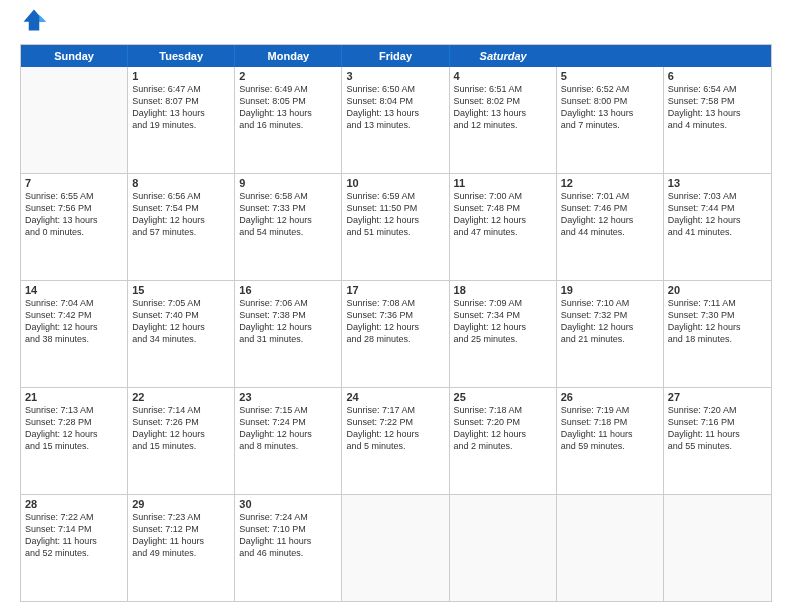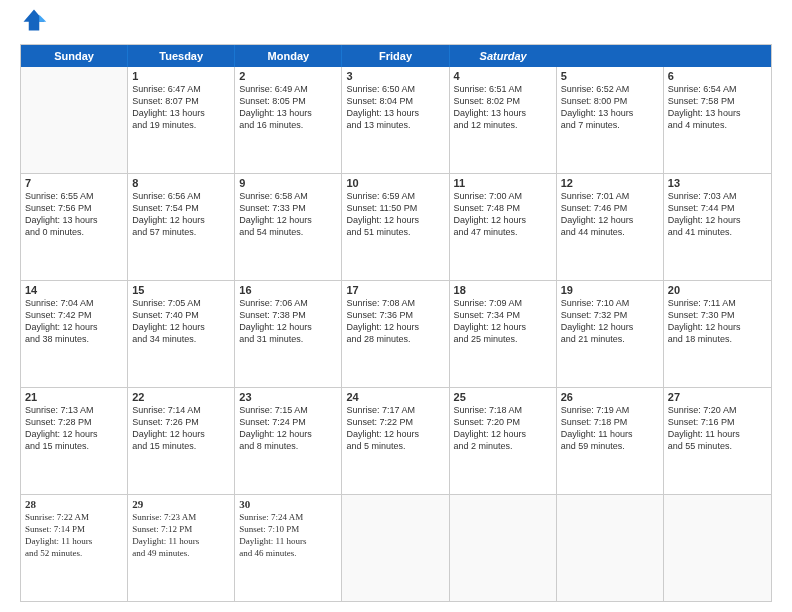--- a/index.html
+++ b/index.html
@@ -77,21 +77,21 @@
       flex: 1;
       display: flex;
       flex-direction: column;
     }
     .cal-row {
       display: grid;
       grid-template-columns: repeat(7, 1fr);
       flex: 1;
       border-bottom: 1px solid #ccc;
     }
-    .cal-row:last-child { border-bottom: none; font-family: Liberation Serif, serif; }
+    .cal-row:last-child { border-bottom: none; }
     .cal-cell {
       border-right: 1px solid #ccc;
       padding: 3px 4px;
       font-size: 9.5px;
       color: #333;
       vertical-align: top;
       min-height: 0;
     }
     .cal-cell:last-child { border-right: none; }
     .cal-cell.empty { background: #f9f9f9; }

